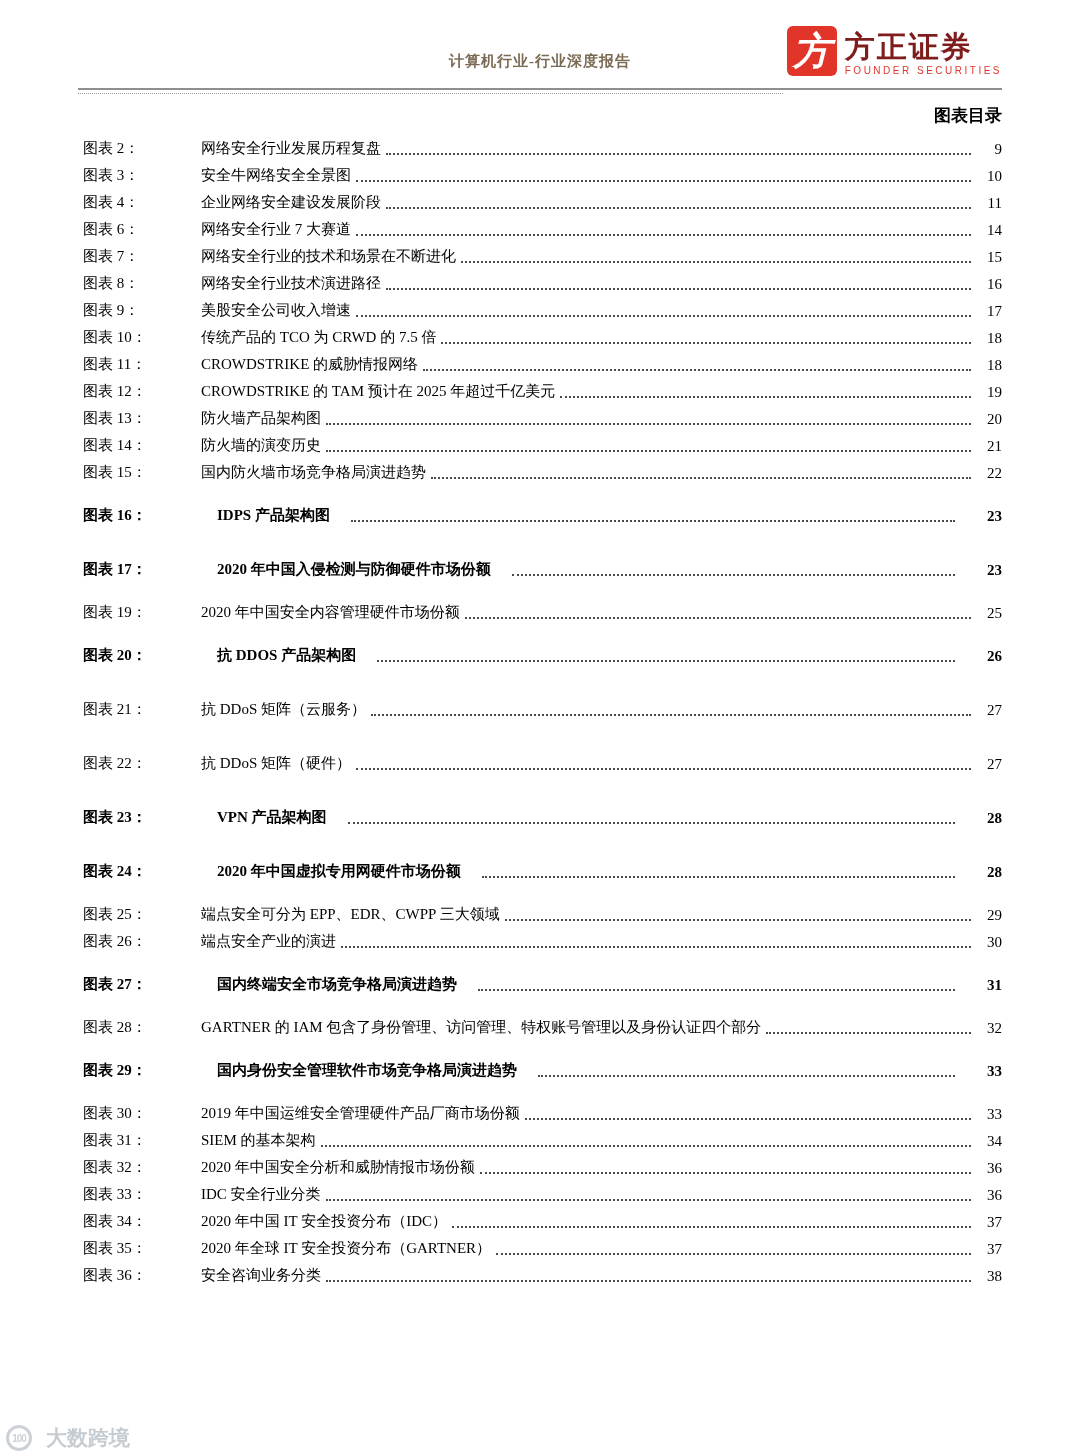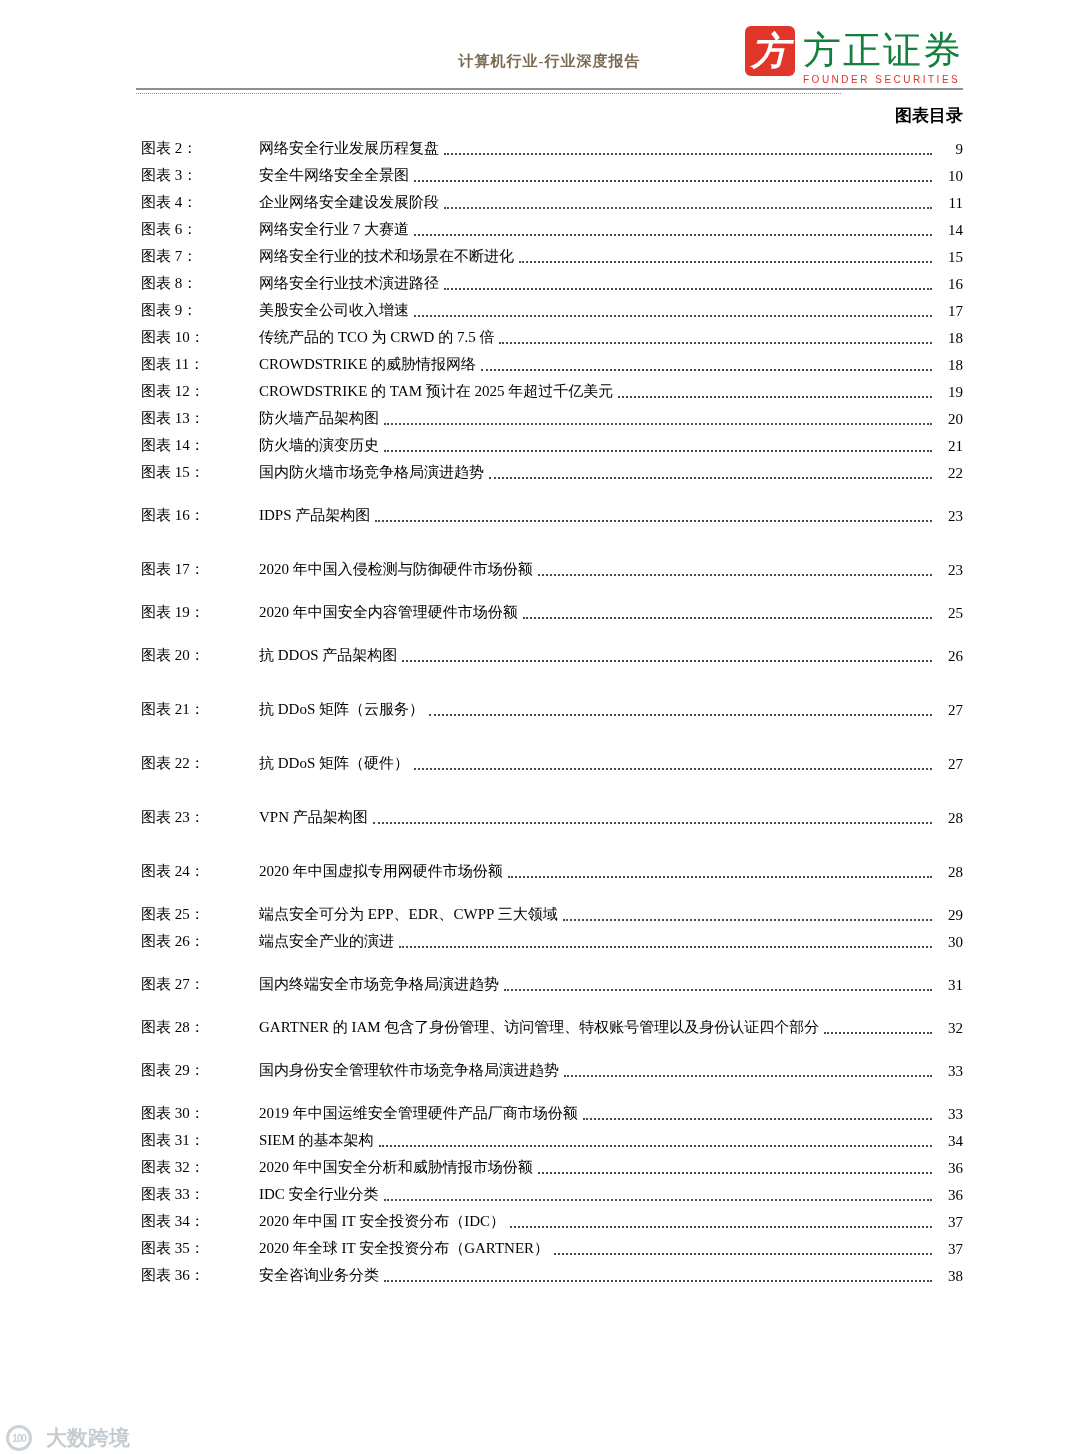--- a/index.html
+++ b/index.html
@@ -4,42 +4,42 @@
 <style>
   html,body{margin:0;padding:0;}
   body{
     width:1080px;height:1454px;
     background:#ffffff;
     font-family:"Liberation Serif","DejaVu Serif",serif;
     color:#000;
     position:relative;
     overflow:hidden;
   }
-  .page{padding:0 117px;margin-left:19px;}
+  .page{padding:0 78px;}
 
   
   .header{position:relative;height:88px;}
   .header-title{
     position:absolute;left:0;right:0;top:52px;
     text-align:center;
     font-size:15px;letter-spacing:1px;
     color:#7c6b54;font-weight:bold;
   }
   .logo{
     position:absolute;right:0;top:26px;
     display:flex;align-items:flex-start;gap:8px;
   }
   .logo-mark{
     width:50px;height:50px;background:#e2352a;border-radius:6px;
     color:#fff;font-size:38px;font-weight:bold;
     display:flex;align-items:center;justify-content:center;
     font-style:italic;
   }
   .logo-txt{display:flex;flex-direction:column;align-items:flex-start;padding-top:4px;}
-  .logo-cn{color:#15803d;font-size:38px;font-weight:normal;letter-spacing:2px;line-height:1.1;}
+  .logo-cn{color:#7f1d1d;font-size:30px;font-weight:bold;letter-spacing:2px;line-height:1.1;}
   .logo-en{color:#e2352a;font-size:10px;letter-spacing:2.5px;font-family:"Liberation Sans",sans-serif;margin-top:2px;}
   .header-rule{border-bottom:2px solid #8f8f8f;}
   .header-dotted{border-bottom:1px dotted #9a9a9a;width:705px;margin-top:3px;}
 
   
   .toc-title{
     text-align:right;font-size:17px;font-weight:bold;
     margin:10px 0 8px 0;
   }
   .toc{padding-left:5px;}
@@ -49,21 +49,21 @@
     font-size:15px;
   }
   .row .label{flex:none;width:118px;white-space:nowrap;}
   .row .title{flex:none;white-space:nowrap;}
   .row .dots{
     flex:1;min-width:12px;
     border-bottom:2px dotted #4a4a4a;
     margin:0 3px 3px 5px;
   }
   .row .pnum{flex:none;width:28px;text-align:right;}
-  .row.bold{font-weight:normal;}
+  .row.bold{font-weight:bold;gap:16px;}
   .row.g1{margin-top:16px;}
   .row.g2{margin-top:27px;}
 
   
   .watermark{
     position:absolute;left:6px;bottom:2px;
     display:flex;align-items:center;gap:14px;
     color:#bcc4ca;font-size:21px;font-weight:bold;
     font-family:"Liberation Sans",sans-serif;
     opacity:.85;

